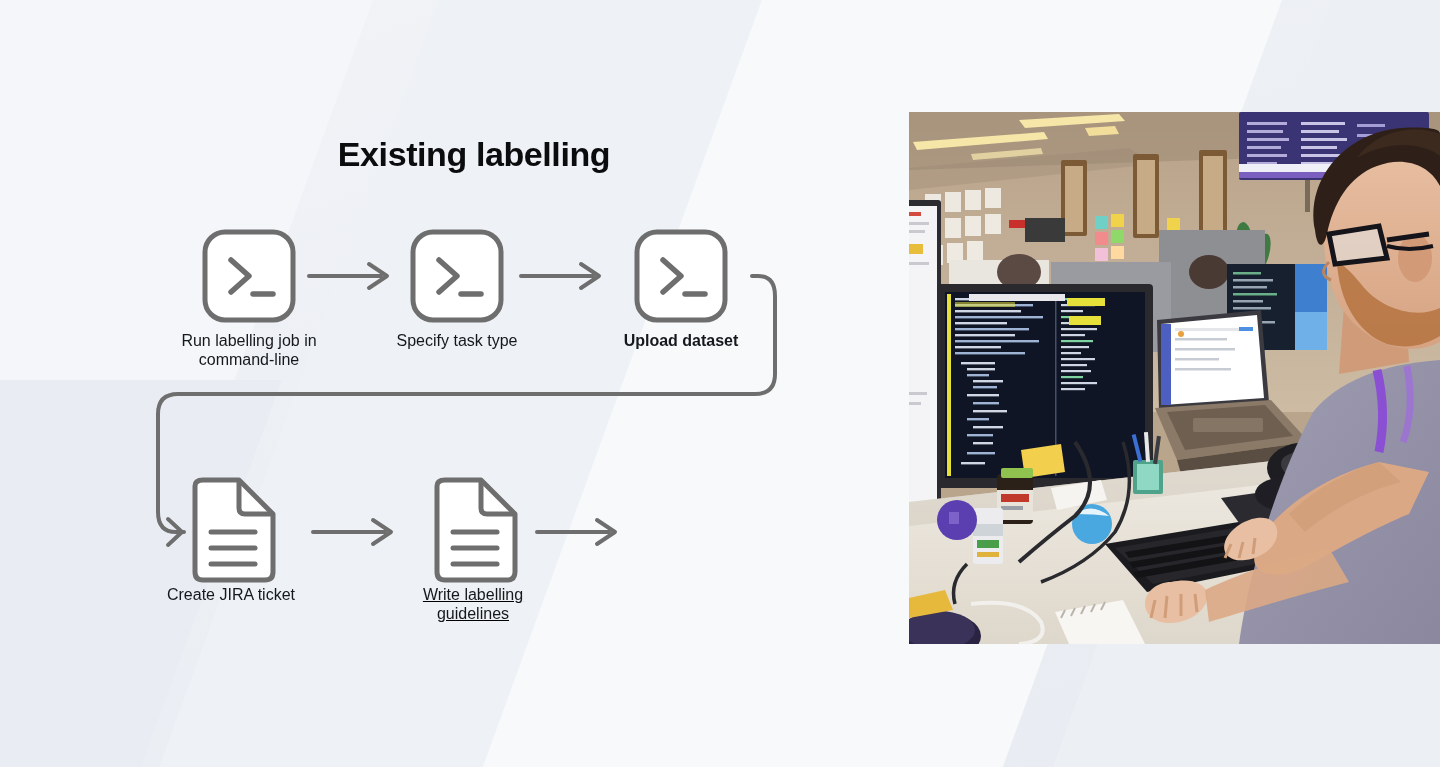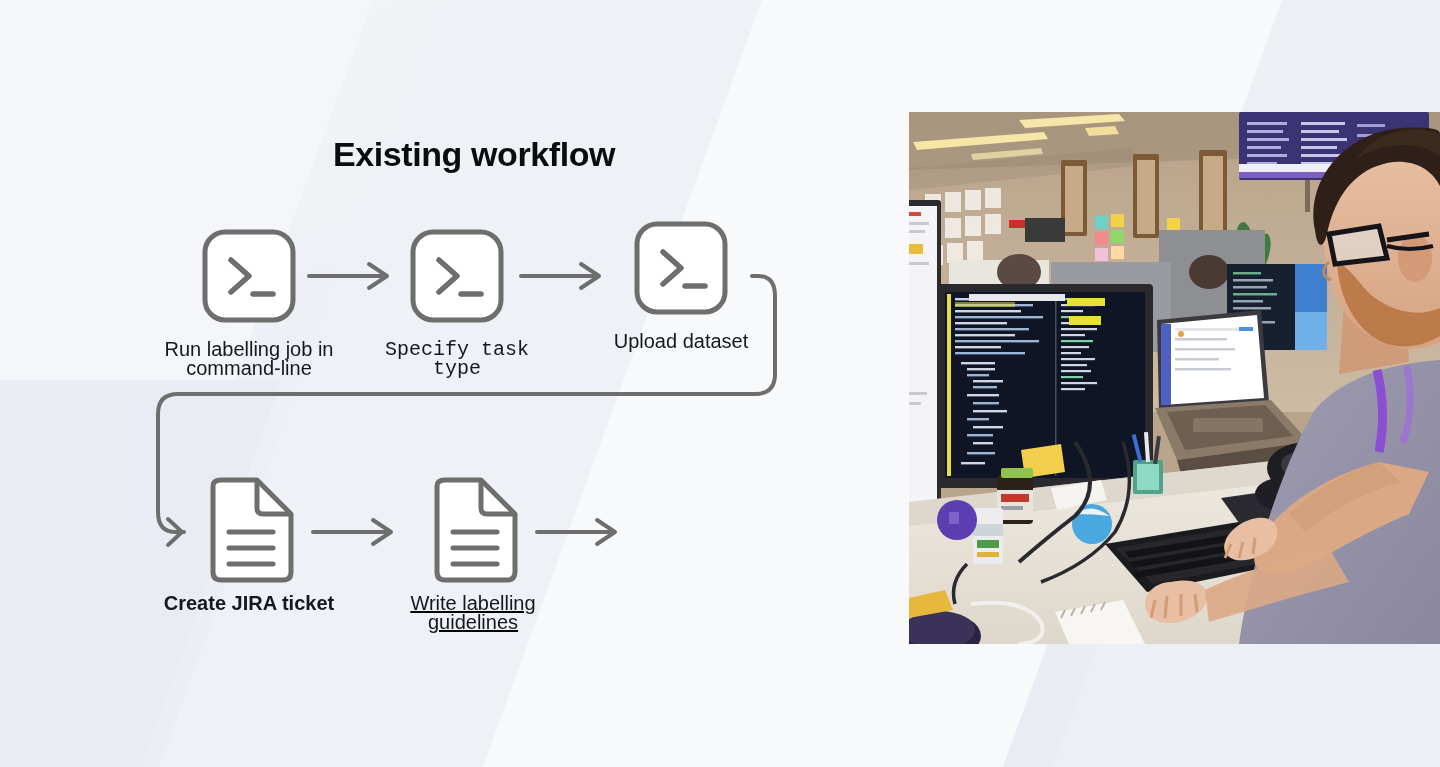--- a/index.html
+++ b/index.html
@@ -86,33 +86,33 @@
     width: 190px;
     text-align: center;
   }
   .node .icon-wrap {
     height: 104px;
     display: flex;
     align-items: center;
     justify-content: center;
   }
   .node .node-label {
-    margin-top: 12px;
-    font-size: 20px;
+    margin-top: 3px;
+    font-size: 16px;
     line-height: 19px;
     color: #15181c;
     white-space: pre-line;
   }
 
   
   #node-run        { left: 154px; top: 224px; }
-  #node-specify    { left: 362px; top: 224px; font-family: Liberation Mono, monospace; }
-  #node-upload     { left: 586px; top: 216px; }
+  #node-specify    { left: 362px; top: 224px; }
+  #node-upload     { left: 586px; top: 224px; font-weight: bold; }
   
-  #node-jira       { left: 154px; top: 478px; font-weight: bold; }
+  #node-jira       { left: 136px; top: 478px; }
   #node-guidelines { left: 378px; top: 478px; text-decoration: underline; }
   #node-slack      { left: 602px; top: 478px; }
 
   .arrow {
     position: absolute;
     pointer-events: none;
   }
   #arrow-1 { left: 307px; top: 258px; }
   #arrow-2 { left: 519px; top: 258px; }
   #arrow-3 { left: 311px; top: 514px; }
@@ -132,21 +132,21 @@
 <body>
 
 <div id="stage">
 
   <div class="bg-band" id="band-left"></div>
   <div class="bg-band" id="band-mid"></div>
   <div class="bg-band" id="band-center-light"></div>
   <div class="bg-band" id="band-lower-left"></div>
   <div class="bg-band" id="band-right"></div>
 
-  <div id="page-title">Existing workflow</div>
+  <div id="page-title">Existing labelling</div>
 
   <div id="diagram">
 
     <svg id="connector-layer" viewBox="0 0 948 767">
       <path d="M 752 276
                L 758 276
                Q 775 276 775 296
                L 775 374
                Q 775 394 755 394
                L 178 394

